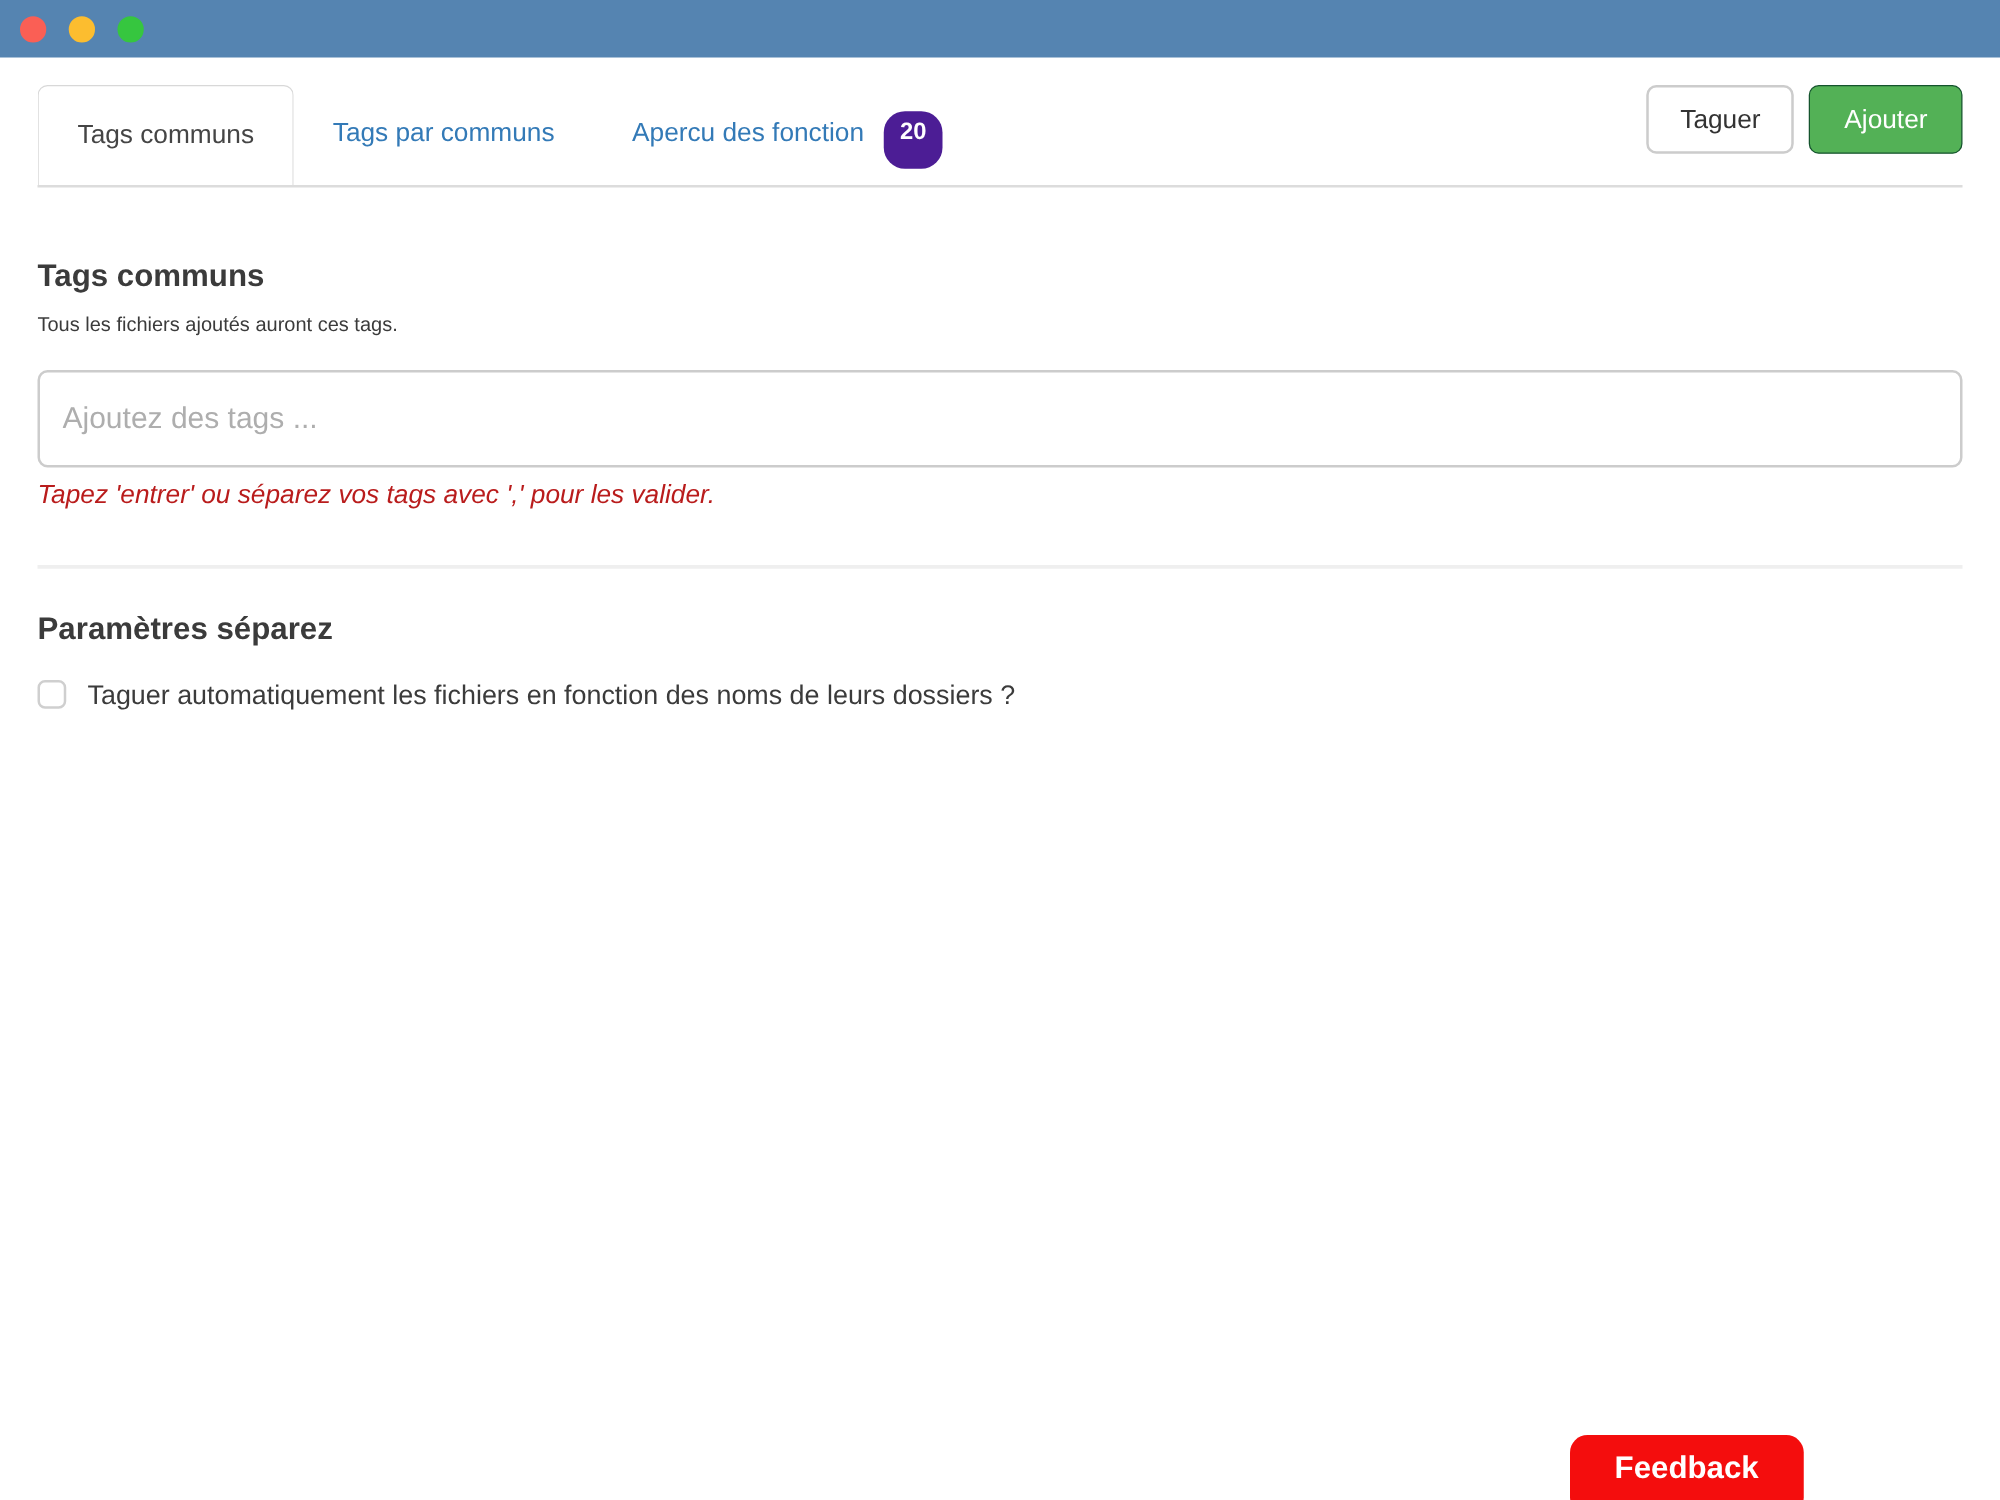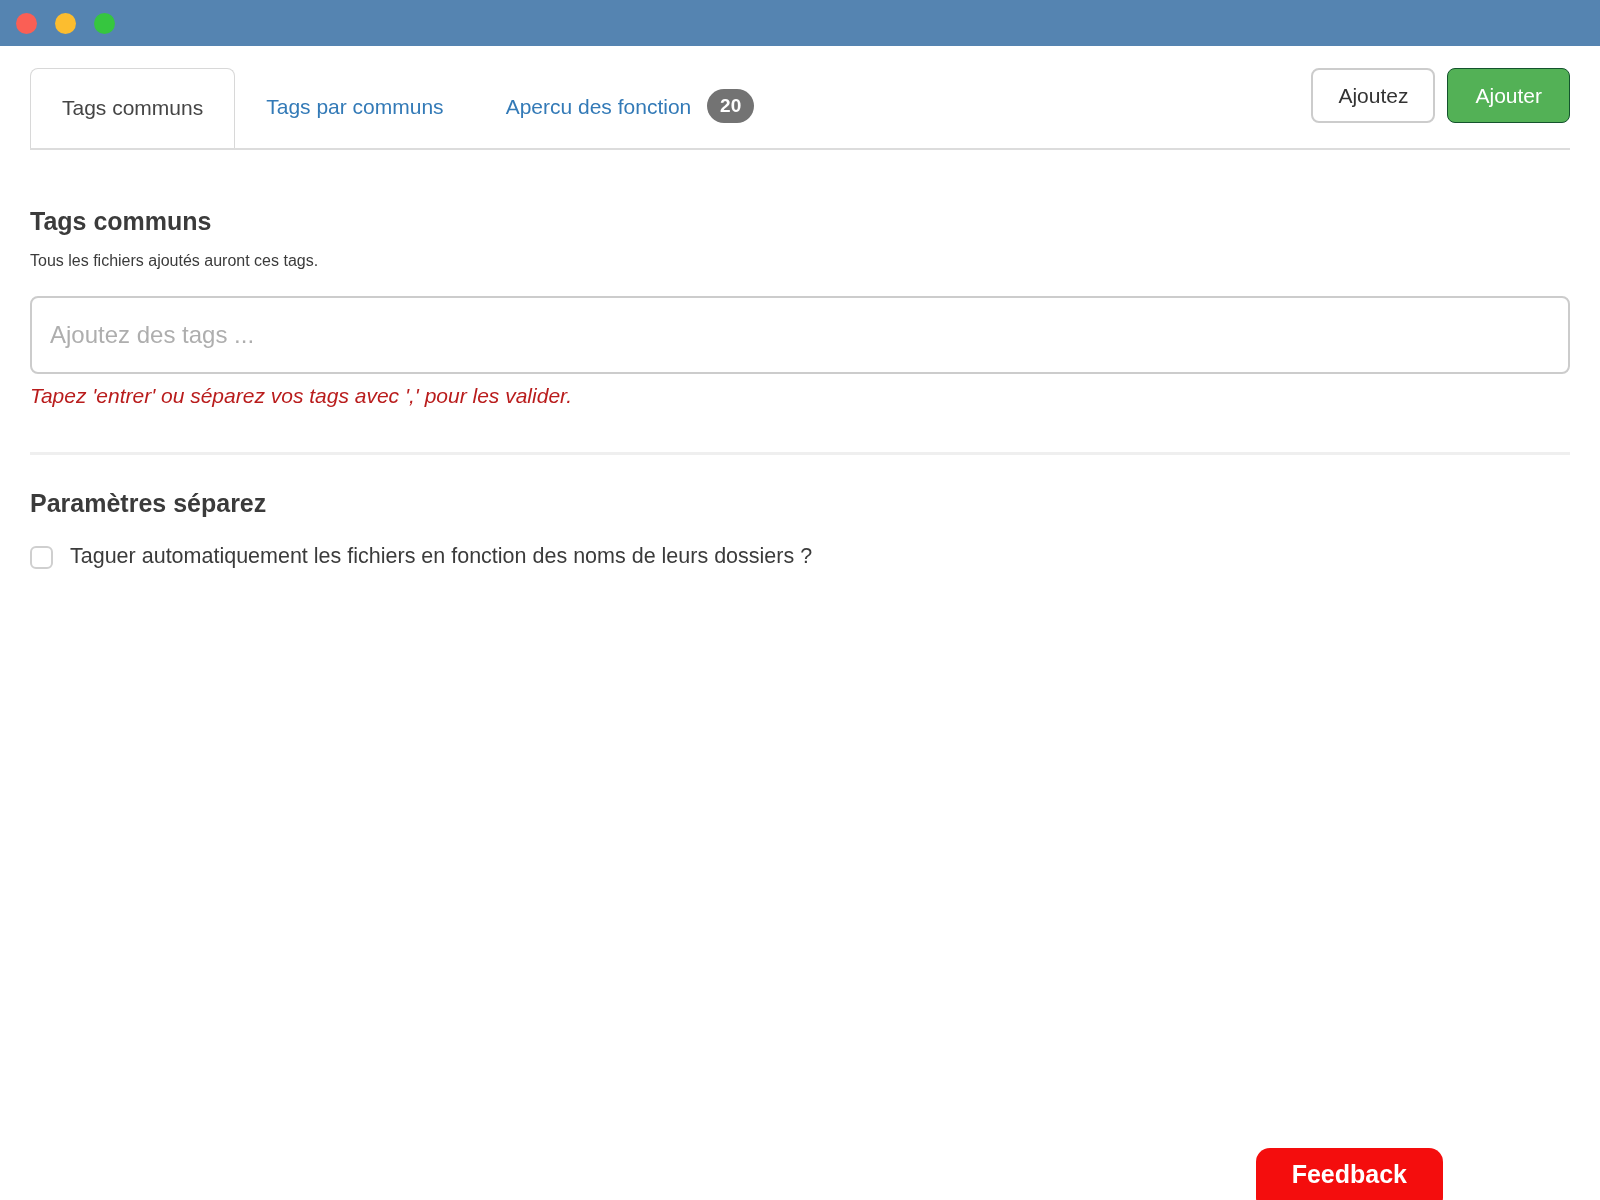--- a/index.html
+++ b/index.html
@@ -49,26 +49,26 @@
   }
   .tab.active {
     background: #ffffff;
     border: 1px solid #d8d8d8;
     border-bottom: none;
     border-radius: 8px 8px 0 0;
     color: #454545;
   }
   .badge {
     display: inline-block;
-    background: #737373;
+    background: #4c1d95;
     color: #ffffff;
     font-size: 19px;
     font-weight: bold;
     line-height: 1;
-    padding: 7px 13px 8px;
+    padding: 7px 13px 20px;
     border-radius: 17px;
     margin-left: 10px;
     vertical-align: 2px;
   }
   .actions {
     display: flex;
     gap: 12px;
     margin-bottom: 25px;
   }
   .btn {
@@ -126,21 +126,21 @@
   }
   .divider {
     margin-top: 44px;
     border: none;
     border-top: 3px solid #efefef;
   }
   .advanced-title { margin-top: 34px; }
   .checkbox-row {
     margin-top: 26px;
     display: flex;
-    align-items: flex-end;
+    align-items: flex-start;
   }
   .checkbox {
     appearance: none;
     -webkit-appearance: none;
     width: 23px; height: 23px;
     border: 2px solid #cfcfcf;
     border-radius: 6px;
     background: #ffffff;
     cursor: pointer;
     flex: 0 0 auto;
@@ -183,21 +183,21 @@
 <div class="header">
   <div class="tabs">
     <div class="tab active">Tags communs</div>
     <div class="tab">Tags par communs</div>
     <div class="tab">
       <span>Apercu des fonction</span>
       <span class="badge">20</span>
     </div>
   </div>
   <div class="actions">
-    <button class="btn btn-cancel">Ajoutez</button>
+    <button class="btn btn-cancel">Taguer</button>
     <button class="btn btn-add">Ajouter</button>
   </div>
 </div>
 
 <div class="content">
   <h2 class="section-title">Tags communs</h2>
   <p class="section-desc">Tous les fichiers ajoutés auront ces tags.</p>
 
   <input class="tags-input" type="text" placeholder="Ajoutez des tags ..." style="">
   <p class="input-help">Tapez 'entrer' ou séparez vos tags avec ',' pour les valider.</p>

